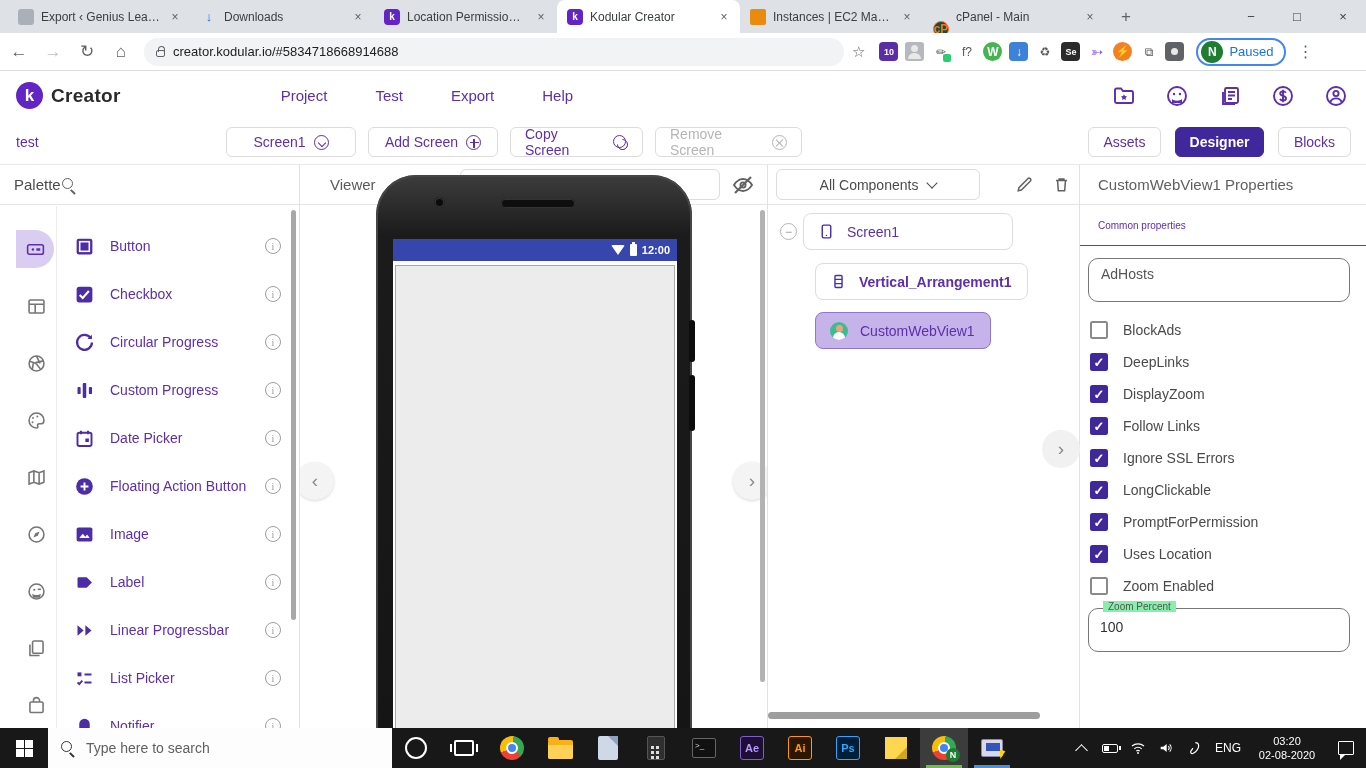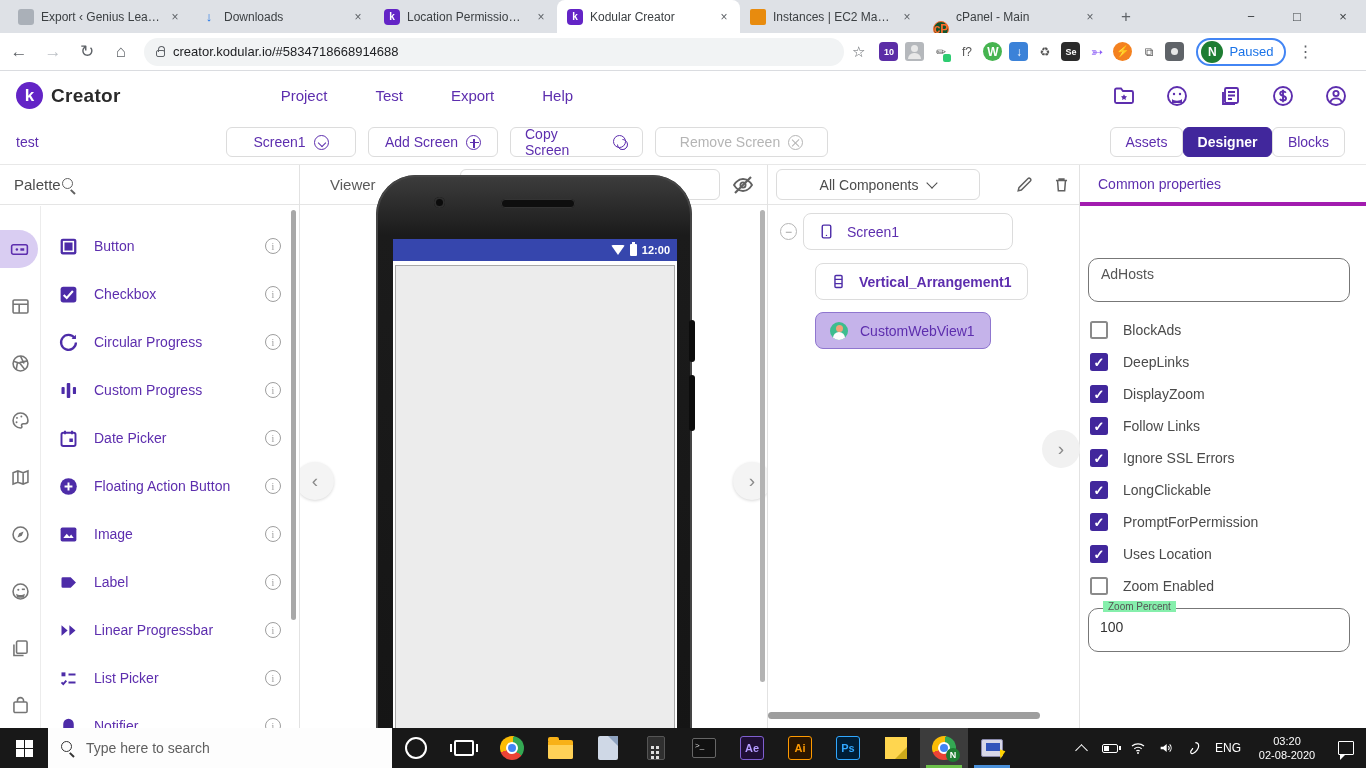--- a/index.html
+++ b/index.html
@@ -65,21 +65,21 @@
   #hdricons{margin-left:auto;margin-right:18px;display:flex;gap:29px;align-items:center;}
   .hicon{width:24px;height:24px;color:var(--purple);}
   .hicon svg{width:24px;height:24px;}
 
   
   #screenbar{position:absolute;left:0;top:120px;width:1366px;height:45px;background:#fff;border-bottom:1px solid #e8e8e8;display:flex;align-items:center;}
   #projname{color:var(--purple);font-size:14px;margin-left:16px;width:210px;}
   .sbtn{height:30px;border:1px solid #dcdcdc;border-radius:6px;background:#fff;color:var(--purple);font-size:14px;display:flex;align-items:center;justify-content:center;gap:8px;padding:0 14px;}
   .sbtn.disabled{color:#b5b5b5;}
   .group-l{display:flex;gap:12px;}
-  .group-r{margin-left:auto;margin-right:21px;display:flex;gap:0;}
+  .group-r{margin-left:auto;margin-right:15px;display:flex;gap:14px;}
   .sbtn.primary{background:var(--deep);border-color:var(--deep);color:#fff;font-weight:bold;}
   .circ{width:15px;height:15px;border:1.4px solid currentColor;border-radius:50%;position:relative;flex:none;}
   .circ.caret::after{content:"";position:absolute;left:4px;top:4px;width:5px;height:5px;border-right:1.4px solid currentColor;border-bottom:1.4px solid currentColor;transform:rotate(45deg);}
   .circ.plus::before,.circ.plus::after{content:"";position:absolute;background:currentColor;}
   .circ.plus::before{left:6.3px;top:3px;width:1.4px;height:9px;}
   .circ.plus::after{left:3px;top:6.3px;width:9px;height:1.4px;}
   .circ.cross::before,.circ.cross::after{content:"";position:absolute;left:6.3px;top:2.5px;width:1.4px;height:10px;background:currentColor;}
   .circ.cross::before{transform:rotate(45deg);}
   .circ.cross::after{transform:rotate(-45deg);}
   .copyic{width:15px;height:15px;position:relative;flex:none;}
@@ -93,21 +93,21 @@
   #palette{width:300px;border-right:1px solid var(--bd);}
   #viewer{width:468px;border-right:1px solid var(--bd);overflow:hidden;}
   #tree{width:312px;border-right:1px solid var(--bd);}
   #props{width:286px;}
 
   
   #palette .phead{padding:0 14px;color:#4c4c4c;font-size:15px;}
   .searchic{width:16px;height:16px;position:relative;}
   .searchic::before{content:"";position:absolute;left:1px;top:1px;width:9px;height:9px;border:1.7px solid #616161;border-radius:50%;}
   .searchic::after{content:"";position:absolute;right:1px;bottom:0;width:6px;height:1.7px;background:#616161;transform:rotate(45deg);}
-  #palbody{position:absolute;top:41px;left:0;right:0;bottom:0;display:flex;}
+  #palbody{position:absolute;top:41px;left:0;right:0;bottom:0;display:flex;padding-left:16px;}
   #rail{width:41px;border-right:1px solid #ececec;padding-top:24px;display:flex;flex-direction:column;align-items:center;gap:19px;}
   .railitem{width:38px;height:38px;display:flex;align-items:center;justify-content:center;color:#757575;flex:none;}
   .railitem svg{width:21px;height:21px;}
   .railitem.active{background:#d9cdf2;border-radius:0 19px 19px 0;align-self:flex-start;color:#5d2eae;}
   #pallist{flex:1;padding-top:16px;}
   .palitem{height:48px;display:flex;align-items:center;padding:0 18px 0 17px;gap:15px;}
   .palitem svg{width:21px;height:21px;flex:none;}
   .palitem .pname{flex:1;color:var(--purple);font-size:14px;}
   .infoc{width:16px;height:16px;border:1.4px solid #9e9e9e;border-radius:50%;color:#9e9e9e;font-size:10px;display:flex;align-items:center;justify-content:center;font-family:"Liberation Serif",serif;flex:none;}
   .vscroll{position:absolute;width:5px;border-radius:3px;background:#a8a8a8;}
@@ -144,21 +144,21 @@
   .treecard.selected{background:var(--sel);border-color:var(--selbd);}
   #collapse{position:absolute;left:12px;top:58px;width:17px;height:17px;border:1.4px solid #b5b5b5;border-radius:50%;color:#9a9a9a;font-size:12px;display:flex;align-items:center;justify-content:center;}
   .avatarwv{width:18px;height:18px;border-radius:50%;background:#3dbd8f;position:relative;overflow:hidden;flex:none;}
   .avatarwv::before{content:"";position:absolute;left:5.5px;top:3px;width:7px;height:7px;border-radius:50%;background:#f2a277;}
   .avatarwv::after{content:"";position:absolute;left:3px;top:10.5px;width:12px;height:8px;border-radius:6px 6px 0 0;background:#fdfdfd;}
   .hscroll{position:absolute;height:7px;border-radius:4px;background:#9e9e9e;}
 
   
   #props{padding:0;}
   #propstitle{height:40px;display:flex;align-items:center;padding-left:18px;color:#5f5f5f;font-size:15px;border-bottom:1px solid #e5e5e5;}
-  #propsec{height:41px;display:flex;align-items:center;padding-left:18px;color:var(--purple);font-size:14px;border-bottom:4px solid #a21caf;}
+  #propsec{height:41px;display:flex;align-items:center;padding-left:18px;color:var(--purple);font-size:10px;border-bottom:1px solid #a21caf;}
   #adhosts{position:absolute;left:8px;top:93px;width:262px;height:44px;border:1.5px solid #777;border-radius:10px;display:flex;align-items:flex-start;padding:7px 12px;color:#555;font-size:14px;background:#fff;}
   .proprow{position:absolute;left:10px;display:flex;align-items:center;gap:15px;height:24px;}
   .cbox{width:18px;height:18px;border:2px solid #8a8a8a;border-radius:2.5px;display:flex;align-items:center;justify-content:center;color:#fff;font-size:13px;font-weight:bold;flex:none;}
   .cbox.on{background:var(--deep);border-color:var(--deep);}
   .cbox:not(.on){color:transparent;}
   .proplabel{color:#4a4a4a;font-size:14px;}
   #zoomfield{position:absolute;left:8px;top:443px;width:262px;height:44px;border:1.5px solid #777;border-radius:10px;background:#fff;padding:4px 11px;}
   #zoomlegend{position:absolute;left:14px;top:-8px;background:#86efac;padding:0 5px;font-size:10px;color:#555;}
   #zoomval{font-size:14px;color:#333;margin-top:6px;}
 
@@ -341,21 +341,21 @@
         <span class="circ caret"></span>
       </div>
       <div class="sbtn" style="width:130px">
         <span>Add Screen</span>
         <span class="circ plus"></span>
       </div>
       <div class="sbtn" style="width:133px">
         <span>Copy Screen</span>
         <span class="copyic"></span>
       </div>
-      <div class="sbtn disabled" style="width:173px">
+      <div class="sbtn disabled" style="width:147px">
         <span>Remove Screen</span>
         <span class="circ cross"></span>
       </div>
     </div>
     <div class="group-r">
       <div class="sbtn" style="width:73px">
         <span>Assets</span>
       </div>
       <div class="sbtn primary" style="width:89px">
         <span>Designer</span>
@@ -604,20 +604,21 @@
       </div>
       <div class="treecard selected" style="left:47px;top:147px;width:176px;">
         <span class="avatarwv"></span>
         <span>CustomWebView1</span>
       </div>
       <div class="navcirc" style="left:274px;top:265px;box-shadow:none;background:#f1f1f1;">›</div>
       <div class="hscroll" style="left:0;bottom:9px;width:272px;"></div>
     </div>
 
     <div id="props" class="panel">
+      <div id="propstitle">CustomWebView1 Properties</div>
       <div id="propsec">Common properties</div>
       <div id="adhosts">AdHosts</div>
 
       <div class="proprow" style="top:153px;">
         <span class="cbox">✓</span>
         <span class="proplabel">BlockAds</span>
       </div>
       <div class="proprow" style="top:185px;">
         <span class="cbox on">✓</span>
         <span class="proplabel">DeepLinks</span>

